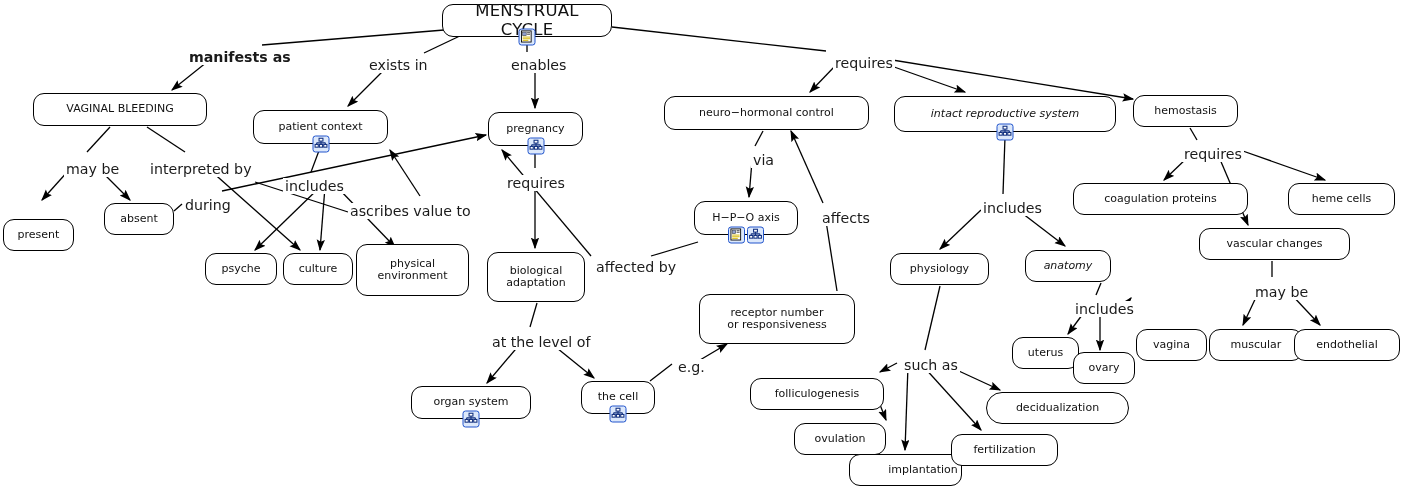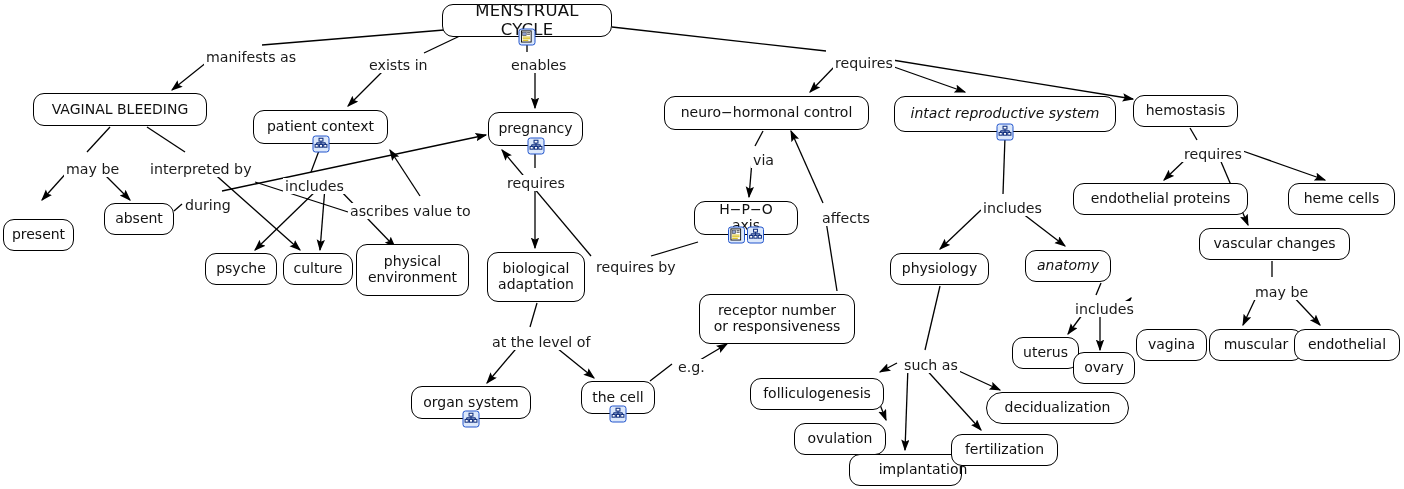--- a/index.html
+++ b/index.html
@@ -29,21 +29,21 @@
     box-sizing: border-box;
     border: 1.6px solid #000000;
     border-radius: 11px;
     background: #ffffff;
     color: #111111;
     display: flex;
     align-items: center;
     justify-content: center;
     text-align: center;
     line-height: 1.13;
-    font-size: 14px;
+    font-size: 11px;
     padding: 2px 9px;
     white-space: pre-line;
     z-index: 5;
   }
   .node.root {
     font-size: 16.5px;
     letter-spacing: .2px;
   }
 
   .link-label {
@@ -275,48 +275,48 @@
             <line x1="8.5" y1="7.2" x2="8.5" y2="9" stroke="#12307f" stroke-width="1.2"></line>
             <line x1="13.4" y1="7.2" x2="13.4" y2="9" stroke="#12307f" stroke-width="1.2"></line>
             <rect x="1.8" y="9" width="3.6" height="3.1" fill="#ffffff" stroke="#12307f" stroke-width="1.2"></rect>
             <rect x="6.7" y="9" width="3.6" height="3.1" fill="#ffffff" stroke="#12307f" stroke-width="1.2"></rect>
             <rect x="11.6" y="9" width="3.6" height="3.1" fill="#ffffff" stroke="#12307f" stroke-width="1.2"></rect>
           </svg>
         </span>
       </div>
       <div class="node" style="left: 890px; top: 253px; width: 99px; height: 32px;">physiology</div>
       <div class="node" style="left: 1025px; top: 250px; width: 86px; height: 32px; font-style: italic;">anatomy</div>
-      <div class="node" style="left: 1073px; top: 183px; width: 175px; height: 32px;">endothelial proteins</div>
+      <div class="node" style="left: 1073px; top: 183px; width: 175px; height: 32px;">coagulation proteins</div>
       <div class="node" style="left: 1288px; top: 183px; width: 107px; height: 32px;">heme cells</div>
       <div class="node" style="left: 1199px; top: 228px; width: 151px; height: 32px;">vascular changes</div>
       <div class="node" style="left: 1012px; top: 337px; width: 67px; height: 32px; text-align: right;">uterus</div>
       <div class="node" style="left: 1073px; top: 352px; width: 62px; height: 32px;">ovary</div>
       <div class="node" style="left: 1136px; top: 329px; width: 71px; height: 32px;">vagina</div>
       <div class="node" style="left: 1209px; top: 329px; width: 94px; height: 32px;">muscular</div>
       <div class="node" style="left: 1294px; top: 329px; width: 106px; height: 32px;">endothelial</div>
       <div class="node" style="left: 750px; top: 378px; width: 134px; height: 32px;">folliculogenesis</div>
       <div class="node" style="left: 794px; top: 423px; width: 92px; height: 32px;">ovulation</div>
       <div class="node" style="left: 849px; top: 454px; width: 113px; height: 32px; padding-left: 44px;">implantation</div>
       <div class="node" style="left: 951px; top: 434px; width: 107px; height: 32px;">fertilization</div>
       <div class="node" style="left: 986px; top: 392px; width: 143px; height: 32px; border-radius: 16px;">decidualization</div>
     </div>
   <div id="labels-layer">
-      <div class="link-label" style="left: 204px; top: 49px;">manifests as</div>
+      <div class="link-label" style="left: 187px; top: 49px; font-weight: bold;">manifests as</div>
       <div class="link-label" style="left: 367px; top: 57px;">exists in</div>
       <div class="link-label" style="left: 509px; top: 57px;">enables</div>
       <div class="link-label" style="left: 833px; top: 55px;">requires</div>
       <div class="link-label" style="left: 64px; top: 161px;">may be</div>
       <div class="link-label" style="left: 148px; top: 161px;">interpreted by</div>
       <div class="link-label" style="left: 183px; top: 197px;">during</div>
       <div class="link-label" style="left: 283px; top: 178px;">includes</div>
       <div class="link-label" style="left: 348px; top: 203px;">ascribes value to</div>
       <div class="link-label" style="left: 505px; top: 175px;">requires</div>
       <div class="link-label" style="left: 751px; top: 152px;">via</div>
       <div class="link-label" style="left: 820px; top: 210px;">affects</div>
-      <div class="link-label" style="left: 594px; top: 259px;">requires by</div>
+      <div class="link-label" style="left: 594px; top: 259px;">affected by</div>
       <div class="link-label" style="left: 490px; top: 334px;">at the level of</div>
       <div class="link-label" style="left: 676px; top: 359px;">e.g.</div>
       <div class="link-label" style="left: 981px; top: 200px;">includes</div>
       <div class="link-label" style="left: 902px; top: 357px;">such as</div>
       <div class="link-label" style="left: 1073px; top: 301px;">includes</div>
       <div class="link-label" style="left: 1182px; top: 146px;">requires</div>
       <div class="link-label" style="left: 1253px; top: 284px;">may be</div>
     </div>
 </div>
 

